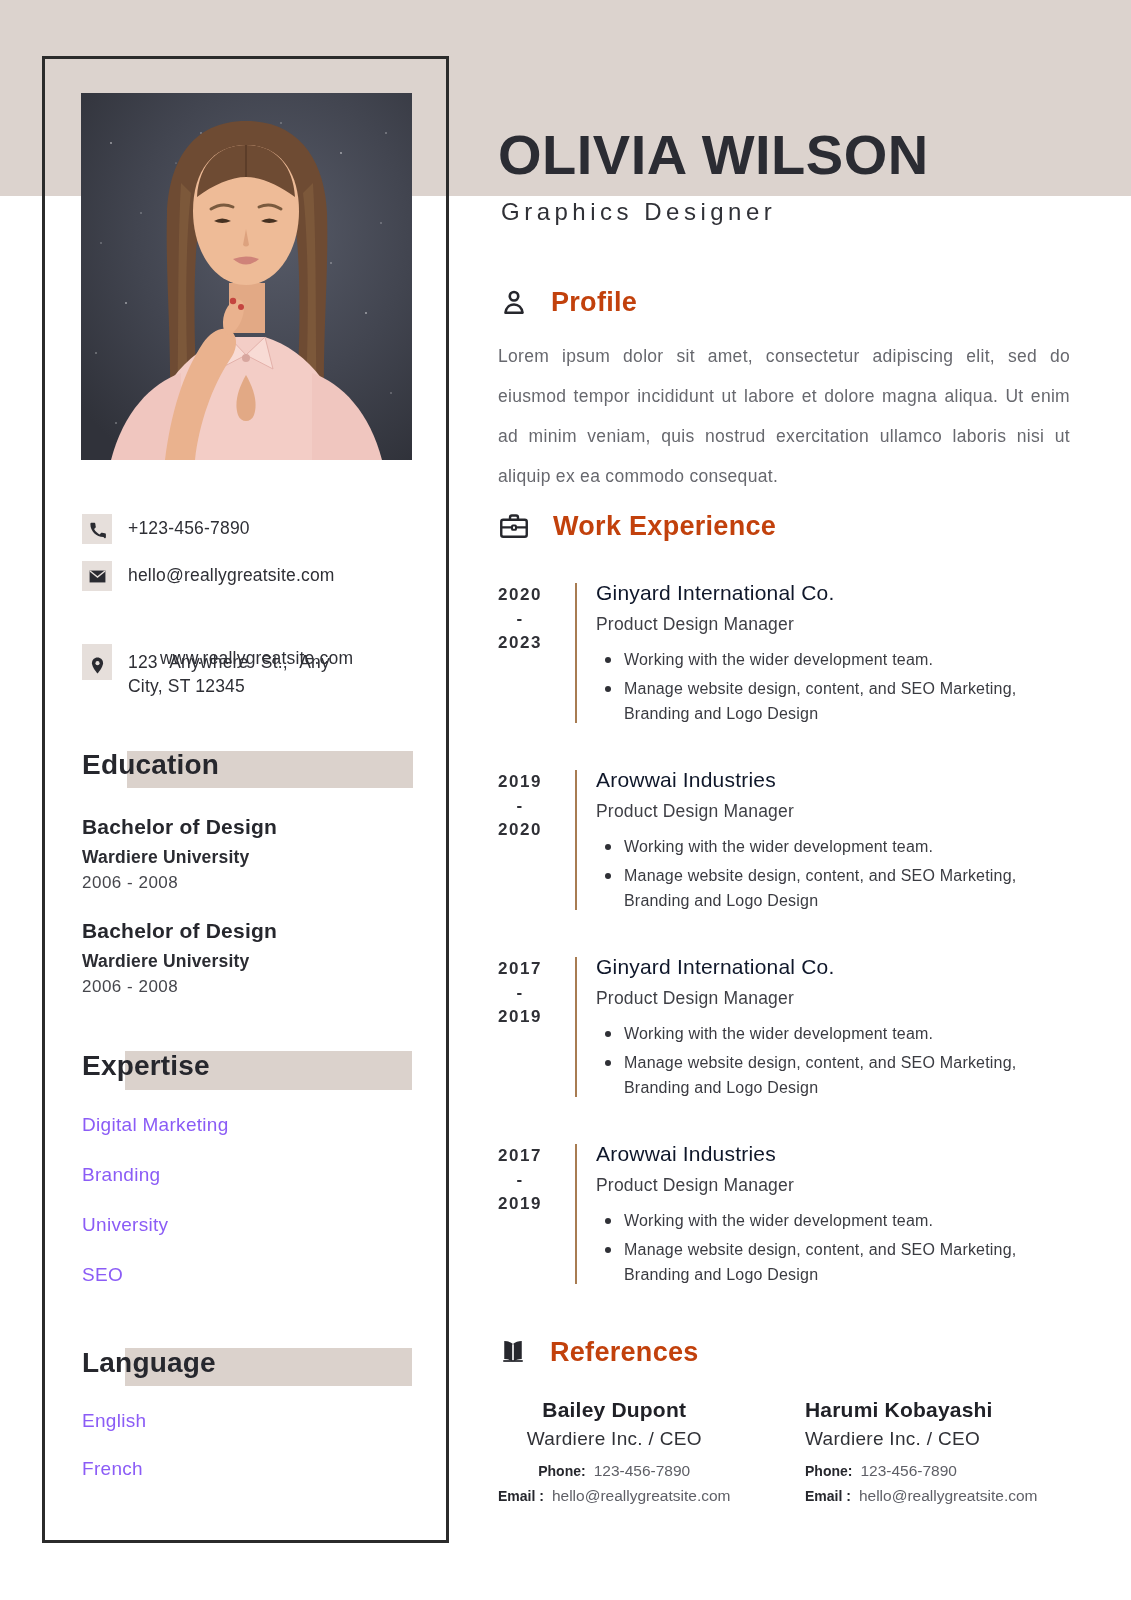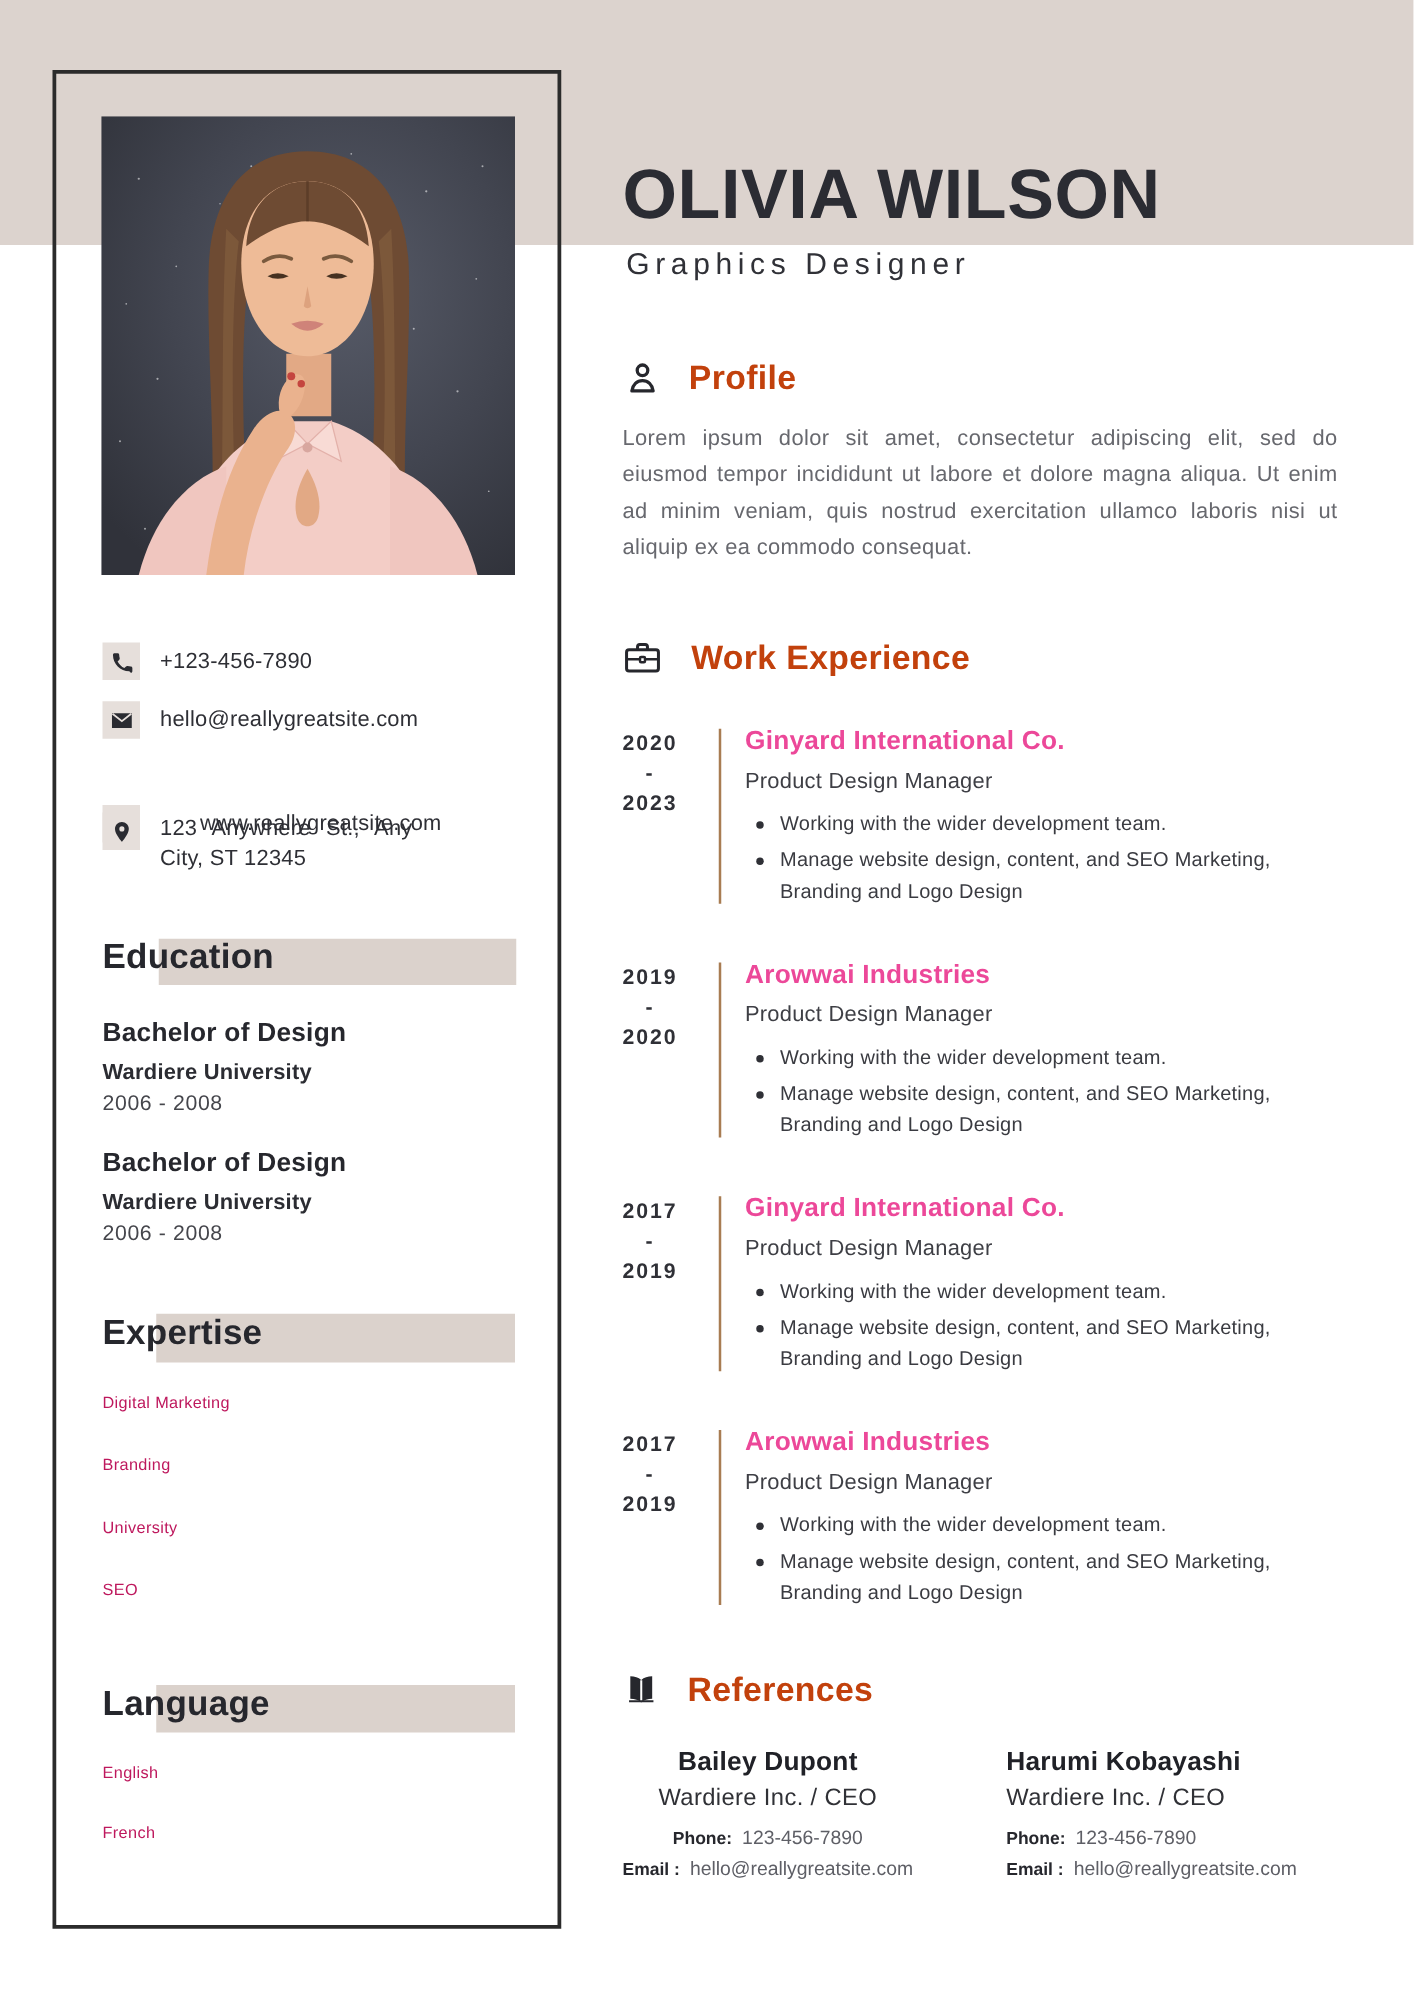--- a/index.html
+++ b/index.html
@@ -29,36 +29,36 @@
   .addr{width:202px;text-align:justify;line-height:24px;padding-top:0;}
 
   
   .l-head{left:82px;width:331px;height:40px;}
   .l-head .hbar{position:absolute;background:#DBD2CC;z-index:0;}
   .l-head .htxt{position:relative;z-index:1;font-size:28px;font-weight:800;color:#26272D;letter-spacing:.2px;}
 
   .edu-degree{font-size:21px;font-weight:800;color:#26272D;letter-spacing:.2px;}
   .edu-school{font-size:17.5px;font-weight:700;color:#2B2C32;letter-spacing:.2px;}
   .edu-dates{font-size:17px;color:#45464C;letter-spacing:.5px;}
-  .skill{font-size:13px;color:#be185d;letter-spacing:.3px;}
+  .skill{font-size:19px;color:#8b5cf6;letter-spacing:.3px;}
 
   
   .name{left:498px;top:122px;font-size:56px;font-weight:800;color:#2B2C33;letter-spacing:.5px;white-space:nowrap;}
   .subtitle{left:501px;top:198px;font-size:24px;color:#303137;letter-spacing:4.5px;white-space:nowrap;}
 
   .r-head{display:flex;align-items:center;}
   .r-head .hicon{width:30px;height:32px;display:flex;align-items:center;justify-content:center;}
   .r-head .hicon svg{width:30px;height:32px;}
   .r-head .htxt{margin-left:22px;font-size:27px;font-weight:800;color:#c2410c;letter-spacing:.3px;white-space:nowrap;}
 
-  .para{left:498px;top:336px;width:572px;font-size:17.5px;line-height:29px;color:#67686E;letter-spacing:.3px;text-align:justify;}
+  .para{left:498px;top:336px;width:572px;font-size:17.5px;line-height:40px;color:#67686E;letter-spacing:.3px;text-align:justify;}
 
   .wdates{width:48px;text-align:center;font-size:17px;font-weight:700;color:#2F3036;letter-spacing:1.5px;line-height:24px;}
   .wdiv{width:2px;background:#A87C52;}
-  .wcompany{font-size:21px;font-weight:700;color:#ec4899;letter-spacing:.2px;white-space:nowrap;}
+  .wcompany{font-size:21px;font-weight:400;color:#0f172a;letter-spacing:.2px;white-space:nowrap;}
   .wrole{font-size:17.5px;color:#3E3F45;letter-spacing:.2px;white-space:nowrap;}
   .wbullets{width:442px;margin:0;padding:0;list-style:none;}
   .wbullets li{position:relative;padding-left:28px;font-size:16px;line-height:25px;color:#3A3B41;letter-spacing:.2px;margin-bottom:4px;}
   .wbullets li::before{content:"";position:absolute;left:9px;top:9.5px;width:6px;height:6px;border-radius:50%;background:#2F3036;}
 
   .ref-name{font-size:21px;font-weight:800;color:#202127;letter-spacing:.2px;white-space:nowrap;}
   .ref-org{font-size:19px;color:#303136;letter-spacing:.3px;margin-top:6px;white-space:nowrap;}
   .ref-line{margin-top:12px;font-size:15.5px;color:#5E5F66;white-space:nowrap;}
   .ref-line .lbl{font-size:14px;font-weight:800;color:#26272D;margin-right:8px;}
 </style>

